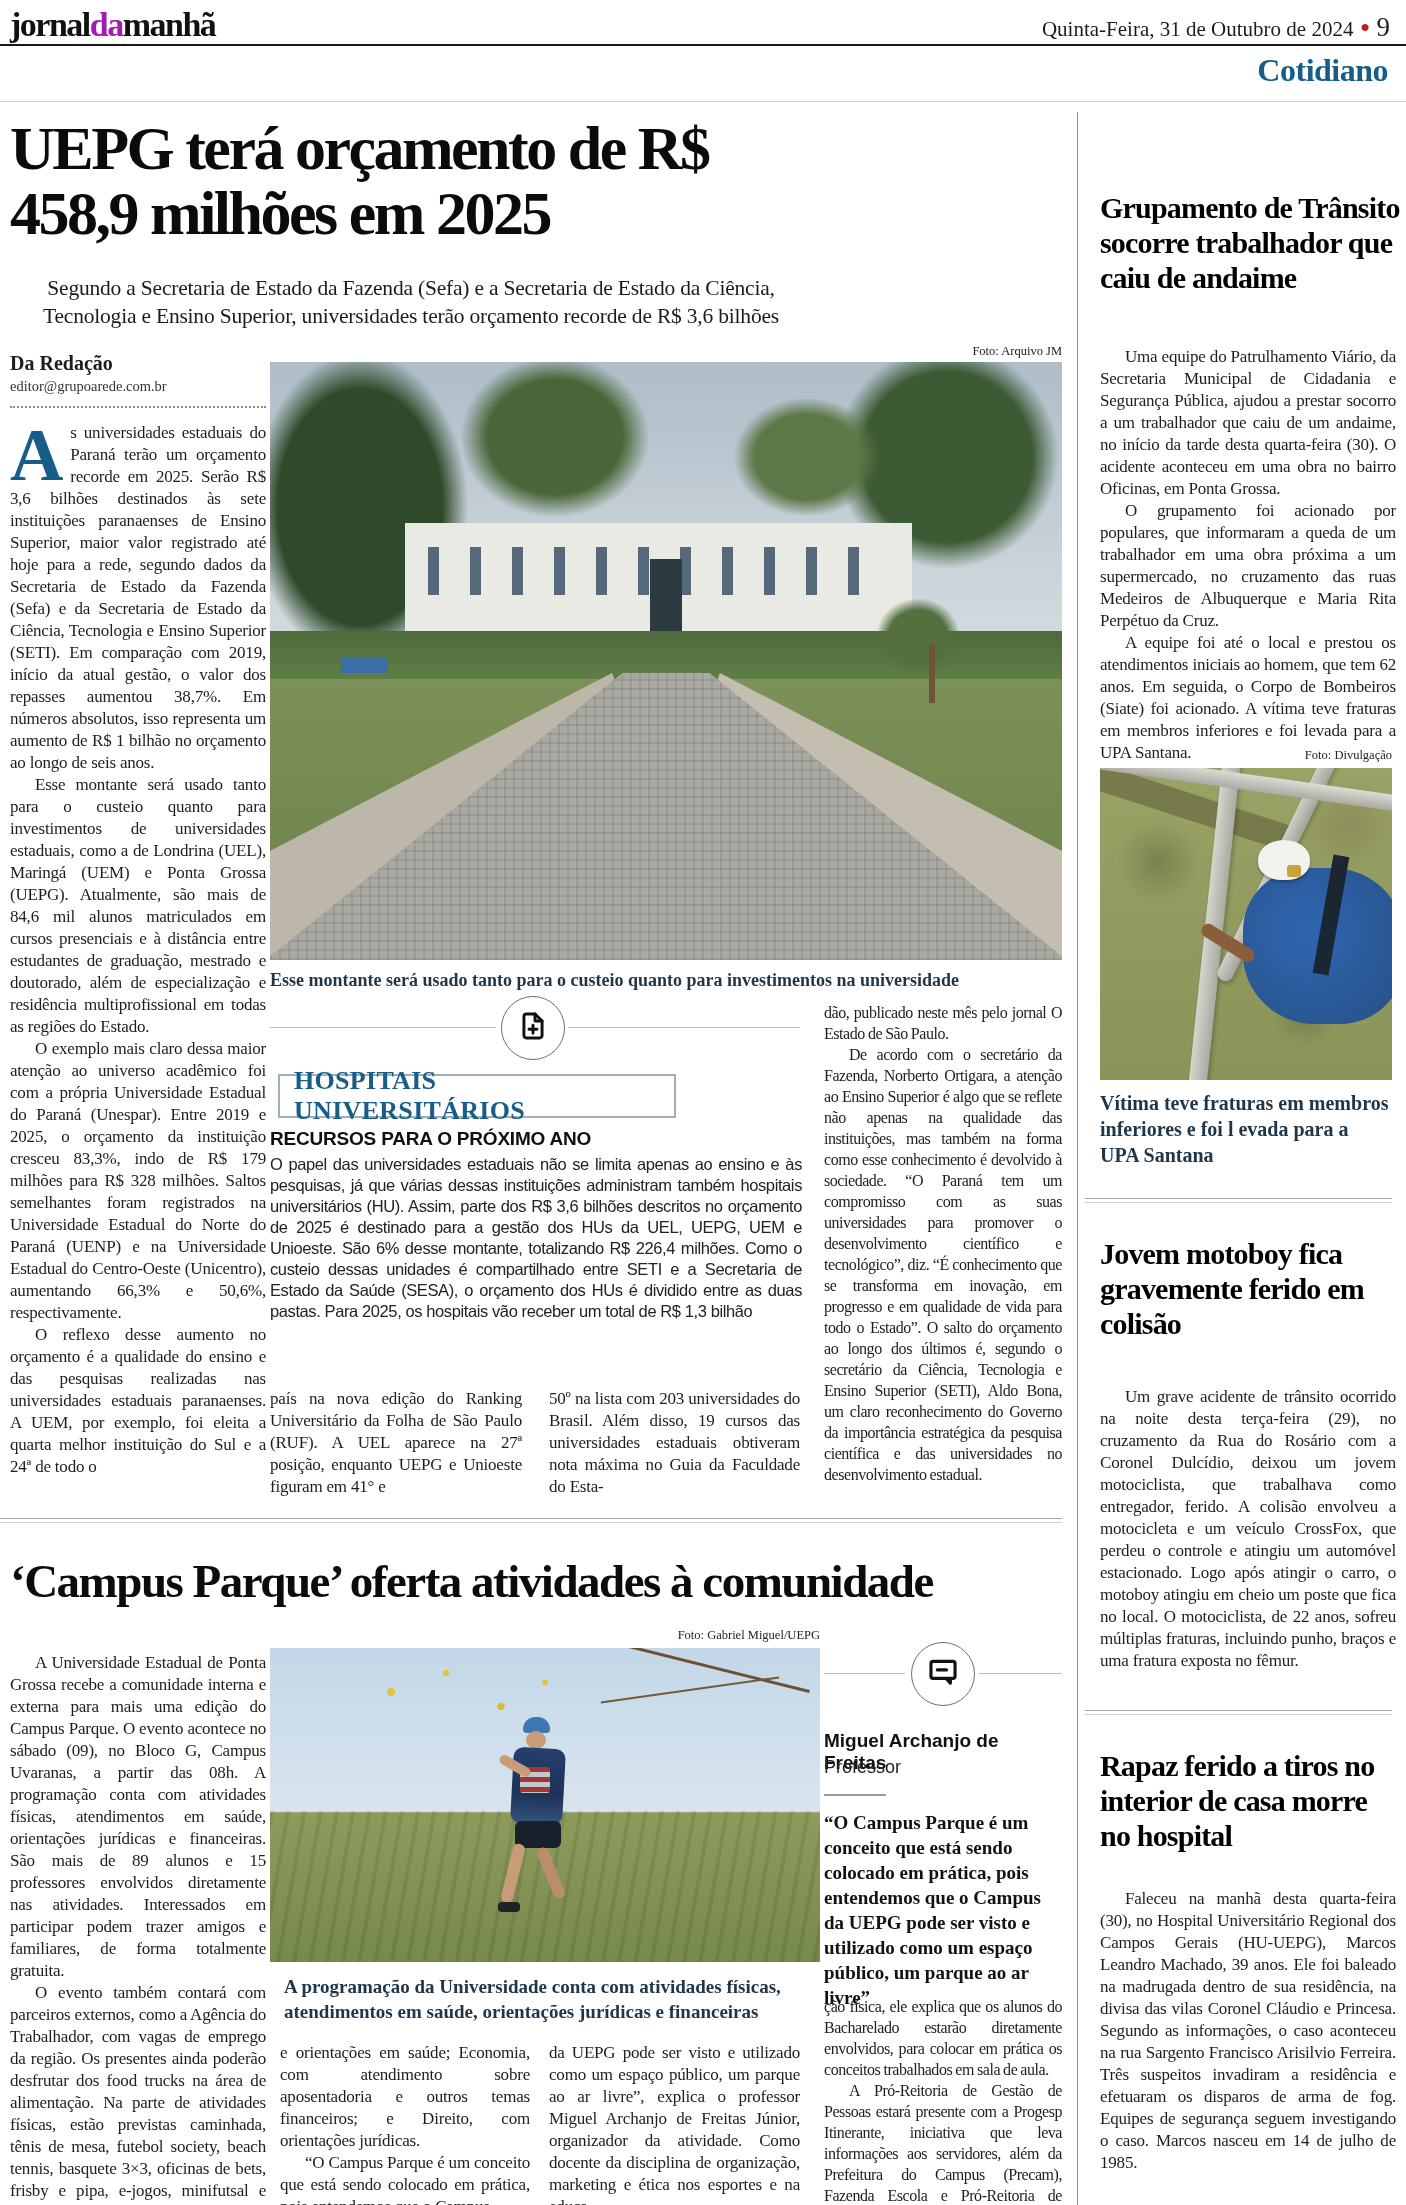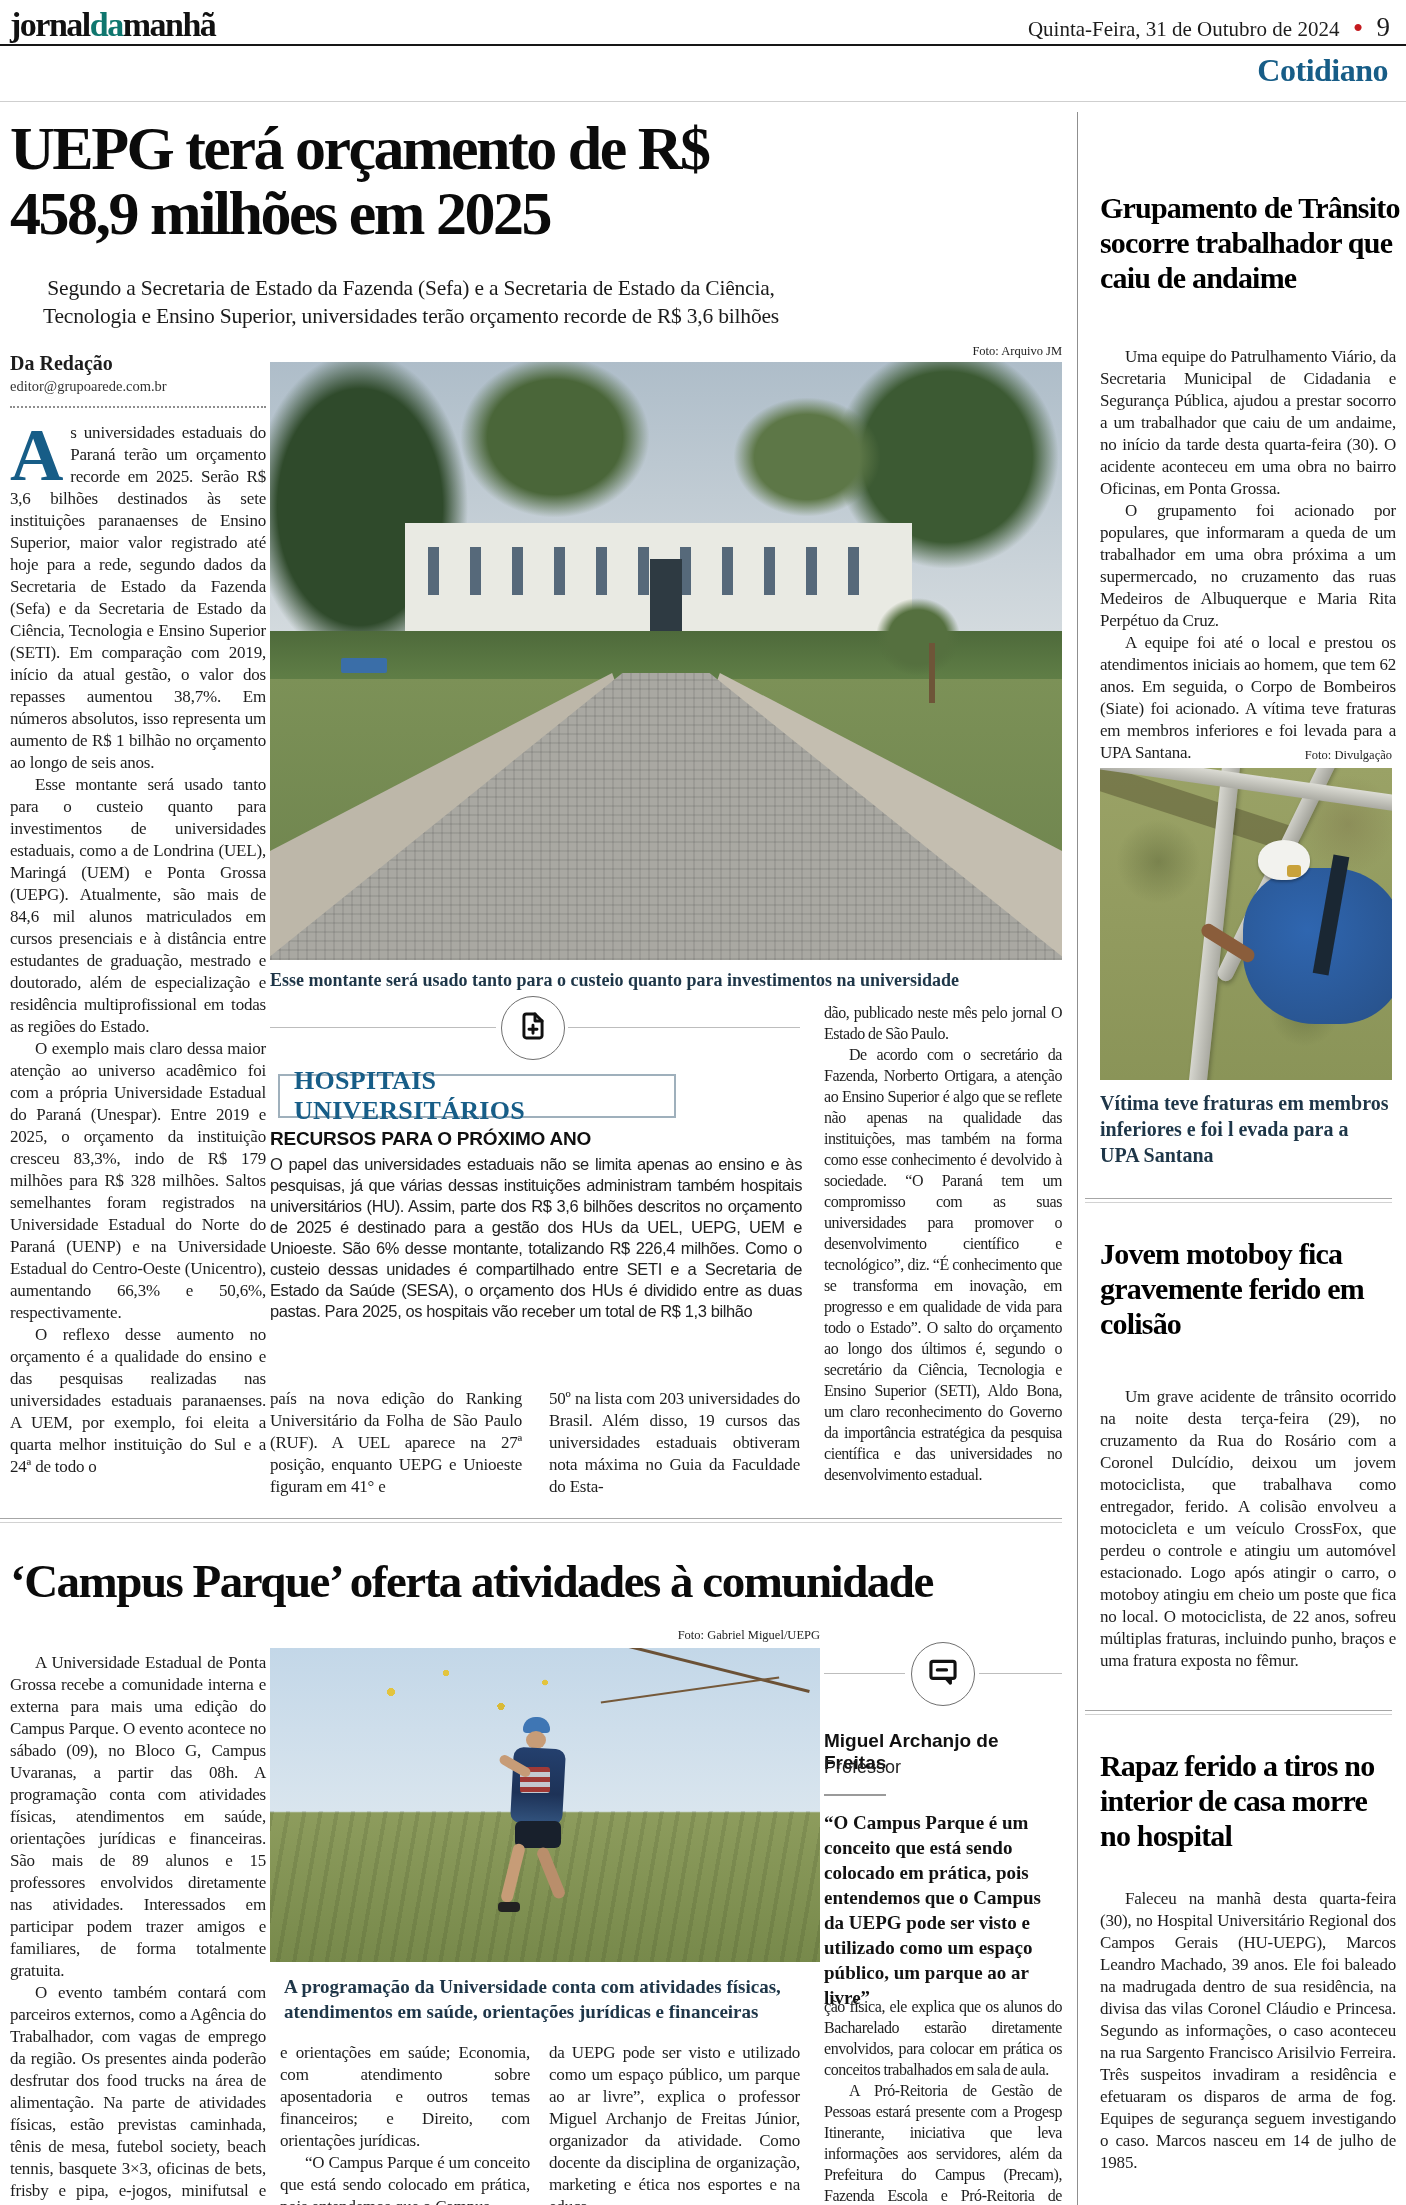--- a/index.html
+++ b/index.html
@@ -1,21 +1,21 @@
 <!DOCTYPE html>
 <html lang="pt"><head>
 <meta charset="utf-8">
 <style>
   html,body{margin:0;padding:0;background:#e9e9e9;}
   #page{position:relative;width:1406px;height:2205px;background:#ffffff;overflow:hidden;
         font-family:"Liberation Serif","DejaVu Serif",serif;color:#1d1d1d;}
   .abs{position:absolute;}
   .jlogo{font-size:34px;font-weight:700;letter-spacing:-1.5px;color:#111;}
-  .jlogo .red{color:#0f766e;}
-  .dateline{font-size:21px;color:#1c1c1c;display:flex;align-items:baseline;gap:14px;}
+  .jlogo .red{color:#a21caf;}
+  .dateline{font-size:21px;color:#1c1c1c;display:flex;align-items:baseline;gap:7px;}
   .dateline .dot{color:#c41a1f;font-size:26px;font-weight:700;line-height:1;}
   .dateline .pnum{font-size:27px;}
   .section-label{font-size:32px;font-weight:700;color:#175d87;letter-spacing:-0.5px;}
   .h-main{font-size:62px;font-weight:700;letter-spacing:-2.5px;line-height:1.05;color:#0b0b0b;}
   .subhead{font-size:21.5px;line-height:1.32;letter-spacing:-0.2px;color:#1b1b1b;}
   .byline-name{font-size:20px;font-weight:700;}
   .byline-mail{font-size:14.5px;color:#333;}
   .dotted{border-top:2px dotted #8d8d8d;height:0;}
   .body-txt{font-size:17px;line-height:22px;text-align:justify;letter-spacing:-0.2px;color:#1d1d1d;}
   .body-txt p{margin:0;}

